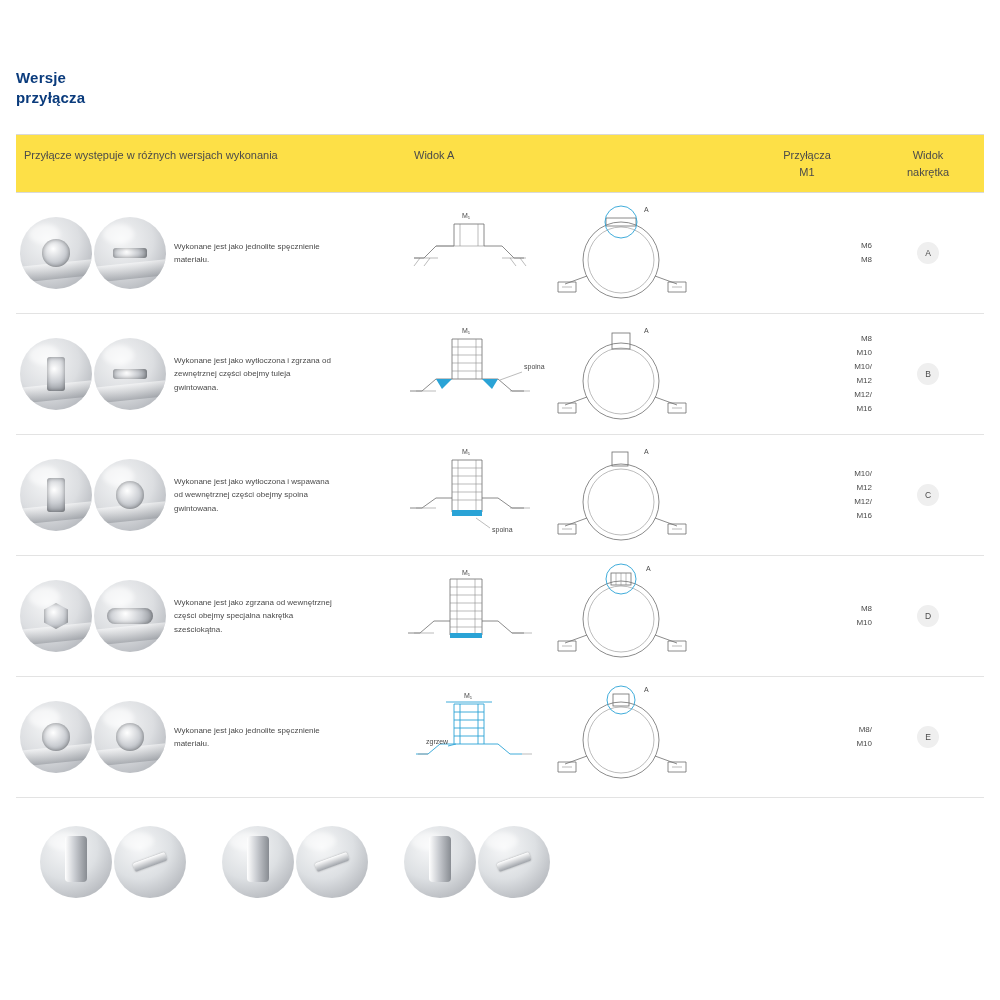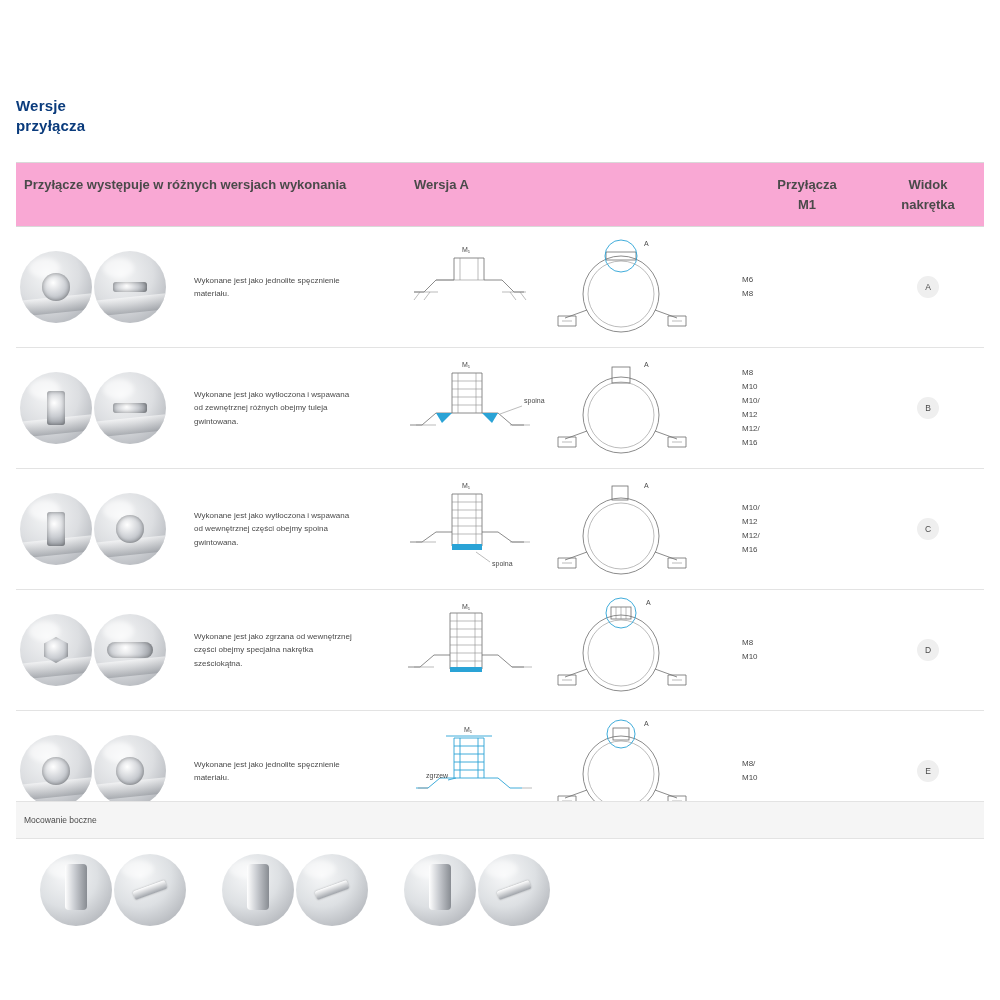--- a/index.html
+++ b/index.html
@@ -14,21 +14,20 @@
     color: #333333;
     position: relative;
     overflow: hidden;
   }
   .page {
     position: relative;
     width: 1000px;
     height: 846px;
     box-sizing: border-box;
     padding: 0 16px;
-    margin-top: 28px;
   }
 
   
   .title {
     position: absolute;
     left: 16px;
     top: 68px;
     font-size: 15px;
     font-weight: bold;
     color: #0a3b7c;
@@ -45,29 +44,29 @@
     width: 968px;
     border-collapse: collapse;
     table-layout: fixed;
   }
   .tbl col.c1 { width: 390px; }
   .tbl col.c2 { width: 336px; }
   .tbl col.c3 { width: 130px; }
   .tbl col.c4 { width: 112px; }
 
   .tbl th {
-    font-size: 13px;
-    font-weight: bold;
+    font-size: 11px;
+    font-weight: normal;
     color: #4a4a4a;
     text-align: left;
     padding: 12px 8px 12px 8px;
     vertical-align: top;
     border-bottom: 1px solid #d9d9d9;
     border-top: 1px solid #d9d9d9;
-    background: #f9a8d4;
+    background: #fde047;
     line-height: 1.5;
   }
   .tbl th.ctr { text-align: center; }
   .tbl td {
     border-bottom: 1px solid #e3e3e3;
     padding: 0;
     vertical-align: middle;
     height: 120px;
   }
   .tbl tr.row td { height: 120px; }
@@ -75,21 +74,21 @@
   .desc {
     font-size: 8px;
     line-height: 1.65;
     color: #4a4a4a;
     padding: 0 6px;
     width: 160px;
   }
   .cell-flex {
     display: flex;
     align-items: center;
-    gap: 22px;
+    gap: 2px;
     padding: 6px 4px;
   }
   .photos {
     display: flex;
     align-items: center;
     gap: 2px;
   }
   .ph {
     width: 72px;
     height: 72px;
@@ -141,21 +140,21 @@
     background: rgba(255,255,255,.55);
     filter: blur(2px);
   }
 
   .draw {
     padding: 4px 2px;
   }
   .mvals {
     font-size: 8px;
     line-height: 1.75;
-    text-align: left;
+    text-align: right;
     color: #4a4a4a;
   }
   .verbadge {
     width: 22px; height: 22px;
     margin: 0 auto;
     border-radius: 50%;
     background: #efefef;
     color: #4a4a4a;
     font-size: 8.5px;
     display: flex;
@@ -242,21 +241,21 @@
   <table class="tbl">
     <colgroup>
         <col class="c1">
         <col class="c2">
         <col class="c3">
         <col class="c4">
       </colgroup>
     <thead>
       <tr>
         <th>Przyłącze występuje w różnych wersjach wykonania</th>
-        <th>Wersja A</th>
+        <th>Widok A</th>
         <th class="ctr">
           <div>Przyłącza</div>
           <div>M1</div>
         </th>
         <th class="ctr">
           <div>Widok</div>
           <div>nakrętka</div>
         </th>
       </tr>
     </thead>
@@ -313,21 +312,21 @@
             <div class="photos">
               <div class="ph sleeve">
                   <div class="hl"></div>
                   <div class="band"></div>
                 </div>
               <div class="ph flat">
                   <div class="hl"></div>
                   <div class="band"></div>
                 </div>
             </div>
-            <div class="desc">Wykonane jest jako wytłoczona i wspawana od zewnętrznej różnych obejmy tuleja gwintowana.</div>
+            <div class="desc">Wykonane jest jako wytłoczona i zgrzana od zewnętrznej części obejmy tuleja gwintowana.</div>
           </div>
         </td>
         <td class="draw">
           <svg width="330" height="110" viewBox="0 0 330 110">
             <text class="lbl" x="60" y="14" text-anchor="middle">M₁</text>
             <path class="ln" d="M46 20 h30 v40 h-30 z"></path>
             <path class="ln-l" d="M52 20 v40 M70 20 v40"></path>
             <path class="ln-l" d="M46 28 h30 M46 36 h30 M46 44 h30 M46 52 h30"></path>
             <path class="ln" d="M76 60 h16 l14 12 h12"></path>
             <path class="ln" d="M46 60 h-16 l-14 12 h-12"></path>
@@ -499,23 +498,20 @@
 M10</div>
         </td>
         <td>
           <div class="verbadge">E</div>
         </td>
       </tr>
 
     </tbody>
   </table>
 
-  <div class="side-head">
-    <span>Mocowanie boczne</span>
-  </div>
 
   <div class="side-photos">
     <div class="side-pair">
       <div class="sph">
           <div class="hl"></div>
           <div class="body"></div>
         </div>
       <div class="sph">
           <div class="hl"></div>
           <div class="bolt"></div>

